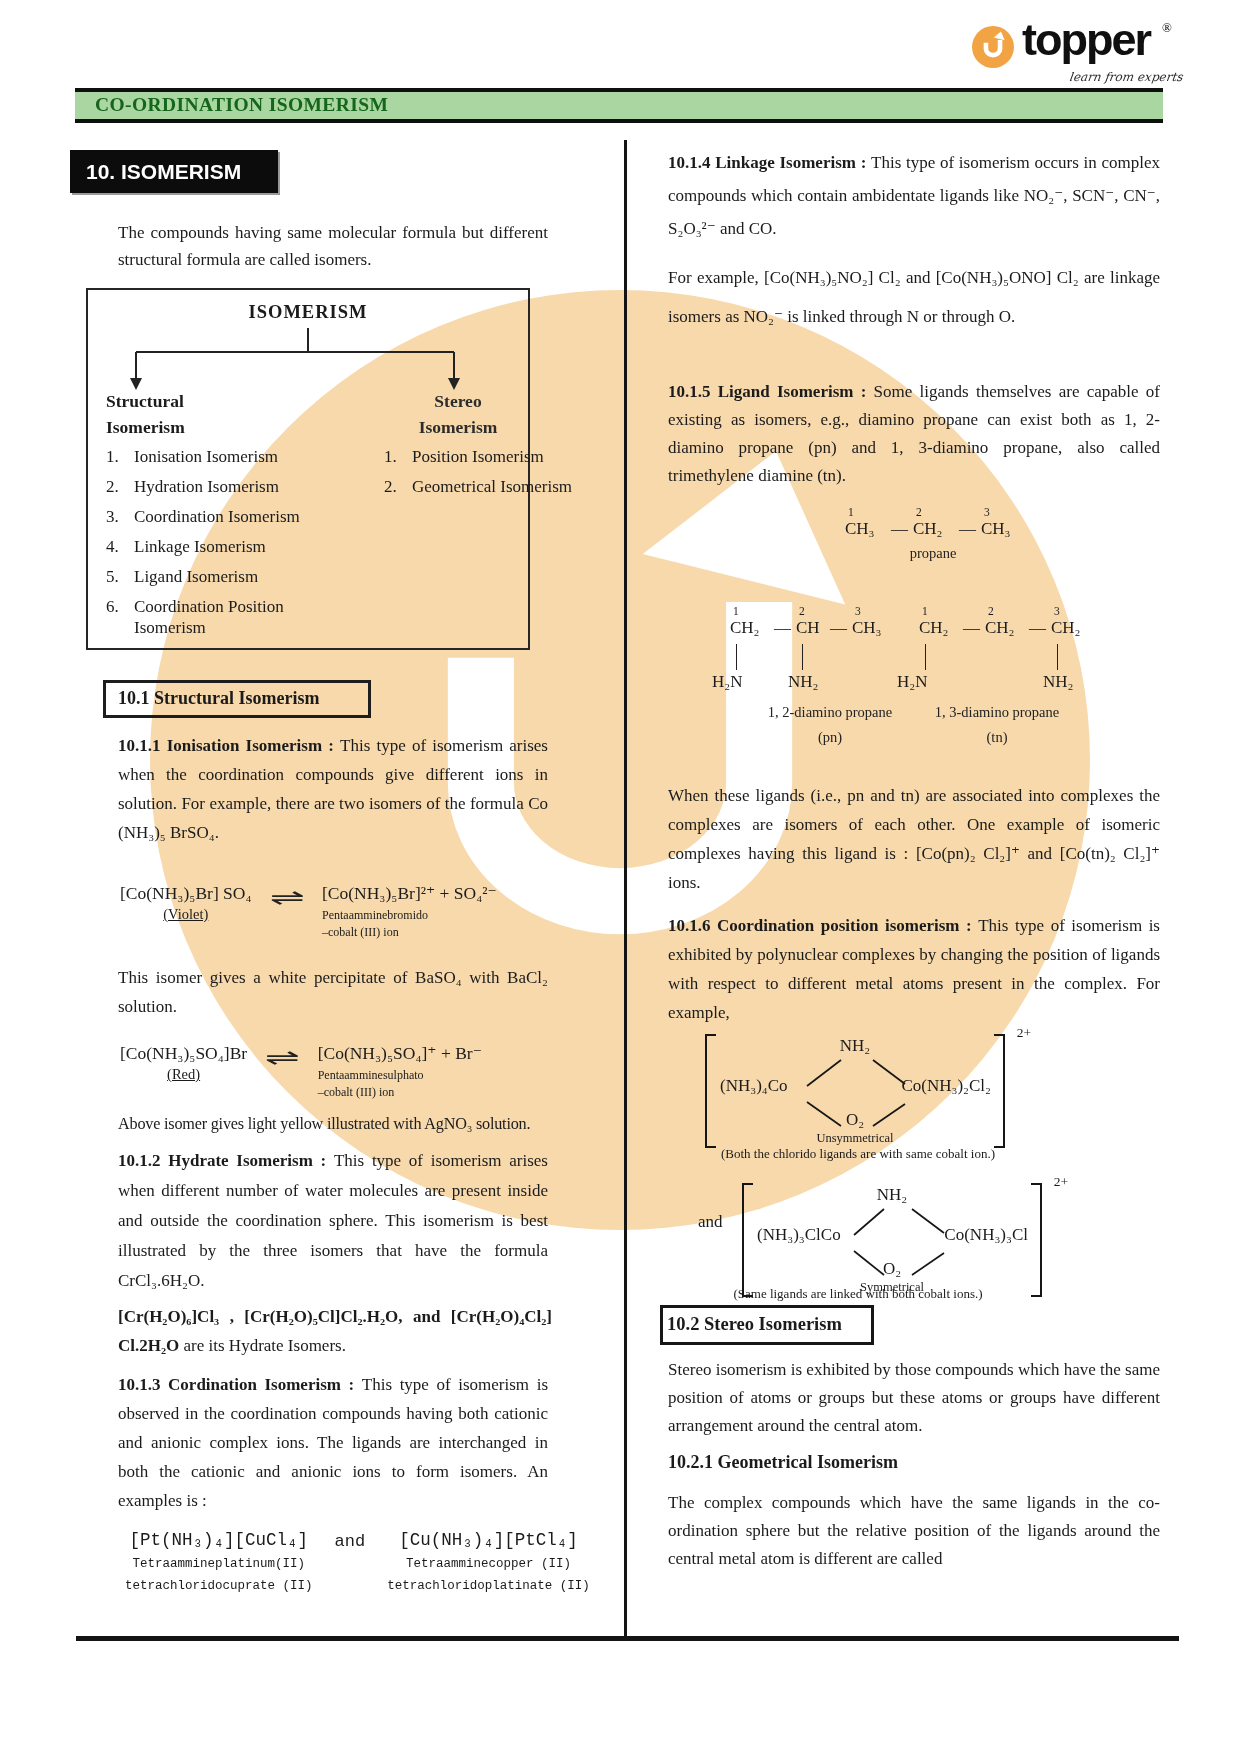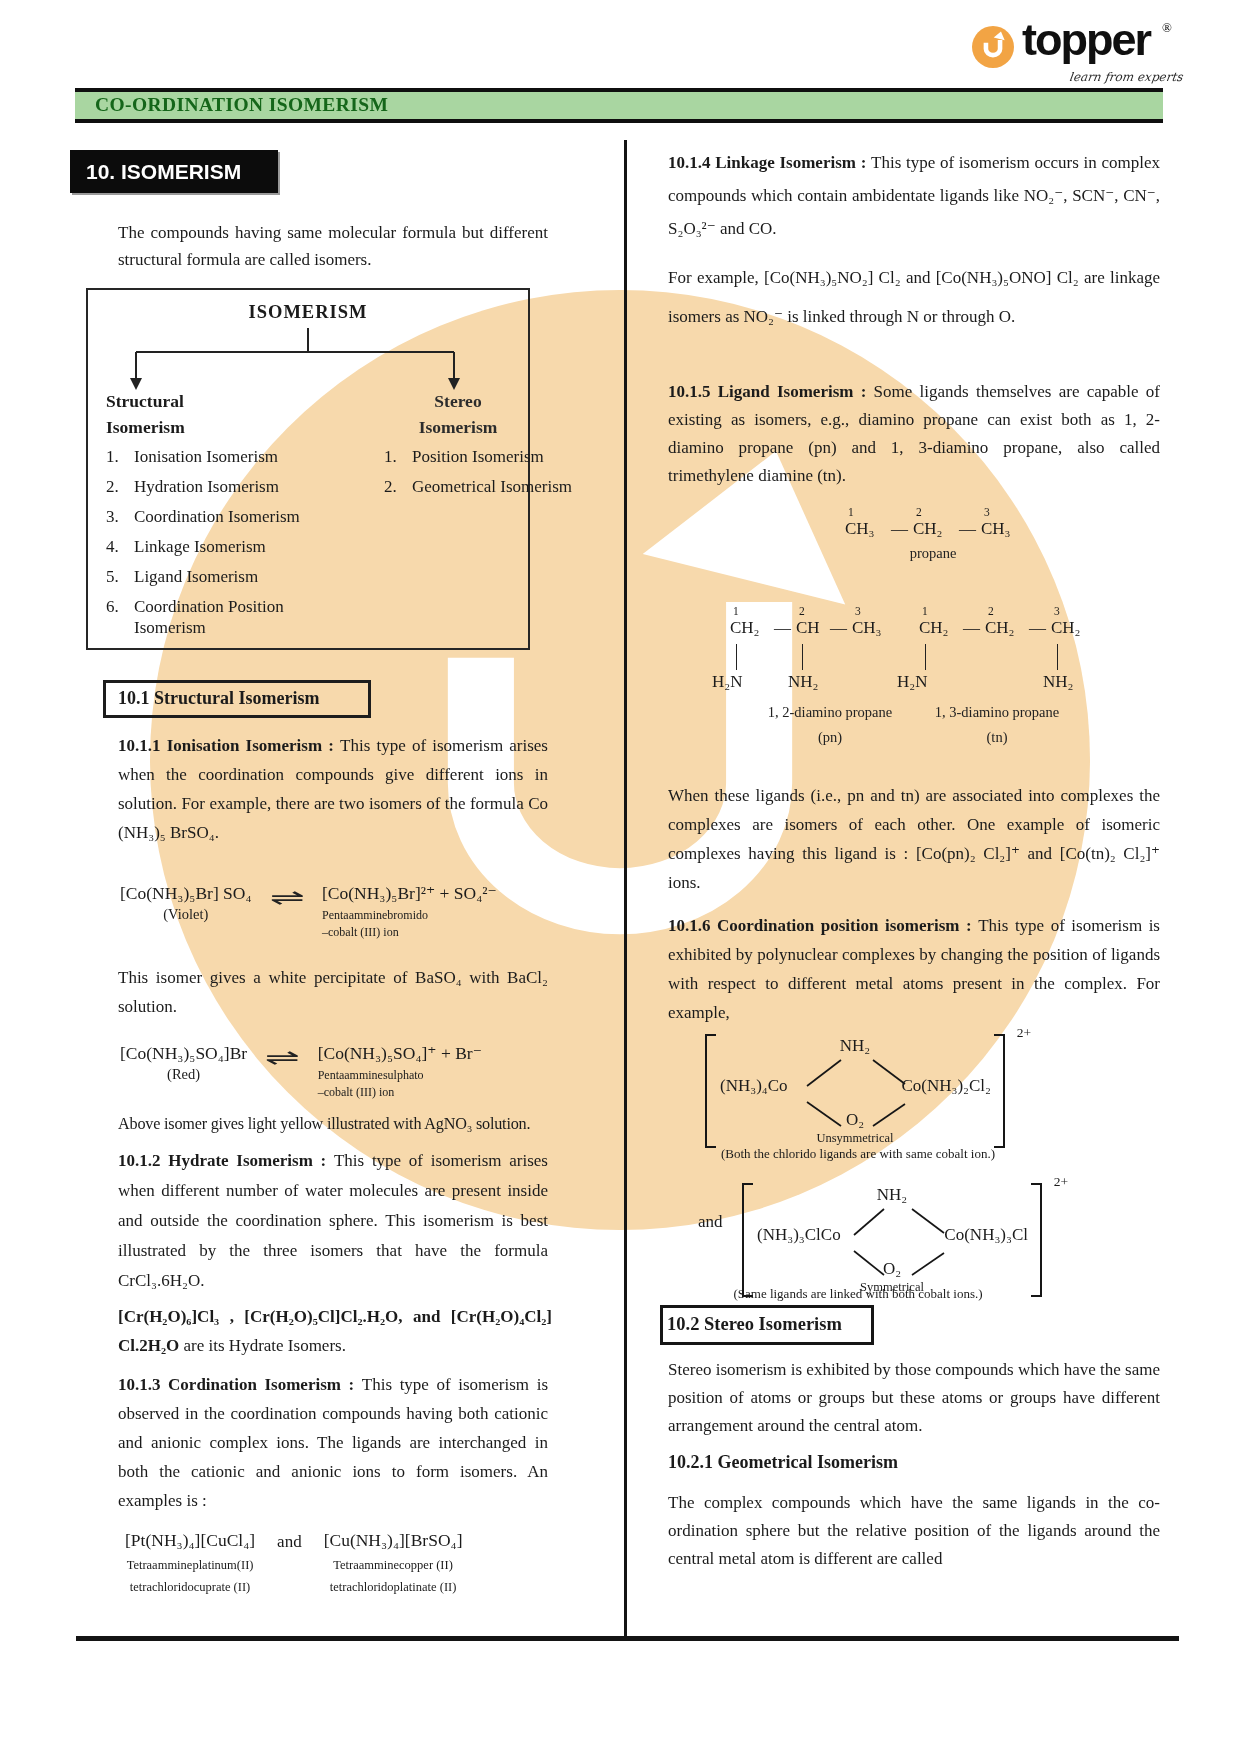--- a/index.html
+++ b/index.html
@@ -76,27 +76,27 @@
   .h101-box { left:103px; top:680px; width:268px; height:38px; border:3px solid #1d1d1d;
     font-weight:bold; font-size:18px; line-height:31px; padding-left:12px; background:#fff0; }
   .stereo-box { left:660px; top:1305px; width:214px; height:40px; border:3px solid #161616;
     font-weight:bold; font-size:18.5px; line-height:33px; padding-left:4px; }
 
   
   .eq-row { position:absolute; display:flex; align-items:flex-start; font-size:17.5px; }
   .eq1 { left:120px; top:883px; }
   .eq2 { left:120px; top:1043px; }
   .eq-left { text-align:center; }
-  .eq-sublabel { font-size:14.5px; margin-top:2px; }
+  .eq-sublabel { font-size:14.5px; margin-top:2px;text-decoration:underline; }
   .eq-arrow { font-family:"DejaVu Sans",sans-serif; font-size:22px; line-height:1;
     margin:4px 26px 0 26px; transform:scaleX(1.9); color:#222; }
   .eq-names { font-size:12px; line-height:17px; margin-top:3px; }
 
   
-  .coord-ex { left:125px; top:1530px; position:absolute; display:flex; font-size:17.5px; }
+  .coord-ex { left:125px; top:1530px; position:absolute; display:flex; font-size:17.5px;font-family:Liberation Mono, monospace; }
   .ce-col { text-align:center; }
   .ce-conj { margin:2px 22px 0 22px; font-size:17px; }
   .ce-names { font-size:12.5px; line-height:22px; margin-top:3px; }
 
   
   .struct { position:absolute; font-size:17px; }
   .propane-block { left:845px; top:505px; width:176px; }
   .pn-block { left:730px; top:605px; width:200px; }
   .tn-block { left:897px; top:605px; width:200px; }
   .s-cell { position:absolute; }
@@ -243,21 +243,21 @@
     <div class="coord-ex">
       <div class="ce-col">
         <div>[Pt(NH₃)₄][CuCl₄]</div>
         <div class="ce-names">
           <div>Tetraammineplatinum(II)</div>
           <div>tetrachloridocuprate (II)</div>
         </div>
       </div>
       <div class="ce-conj">and</div>
       <div class="ce-col">
-        <div>[Cu(NH₃)₄][BrSO₄]</div>
+        <div>[Cu(NH₃)₄][PtCl₄]</div>
         <div class="ce-names">
           <div>Tetraamminecopper (II)</div>
           <div>tetrachloridoplatinate (II)</div>
         </div>
       </div>
     </div>
 
     <p class="para p1014a"><span class="lead">10.1.4 Linkage Isomerism : </span><span>This type of isomerism occurs in complex compounds which contain ambidentate ligands like NO₂⁻, SCN⁻, CN⁻, S₂O₃²⁻ and CO.</span></p>
     <p class="para p1014b">For example, [Co(NH₃)₅NO₂] Cl₂ and [Co(NH₃)₅ONO] Cl₂ are linkage isomers as NO₂⁻ is linked through N or through O.</p>
 

